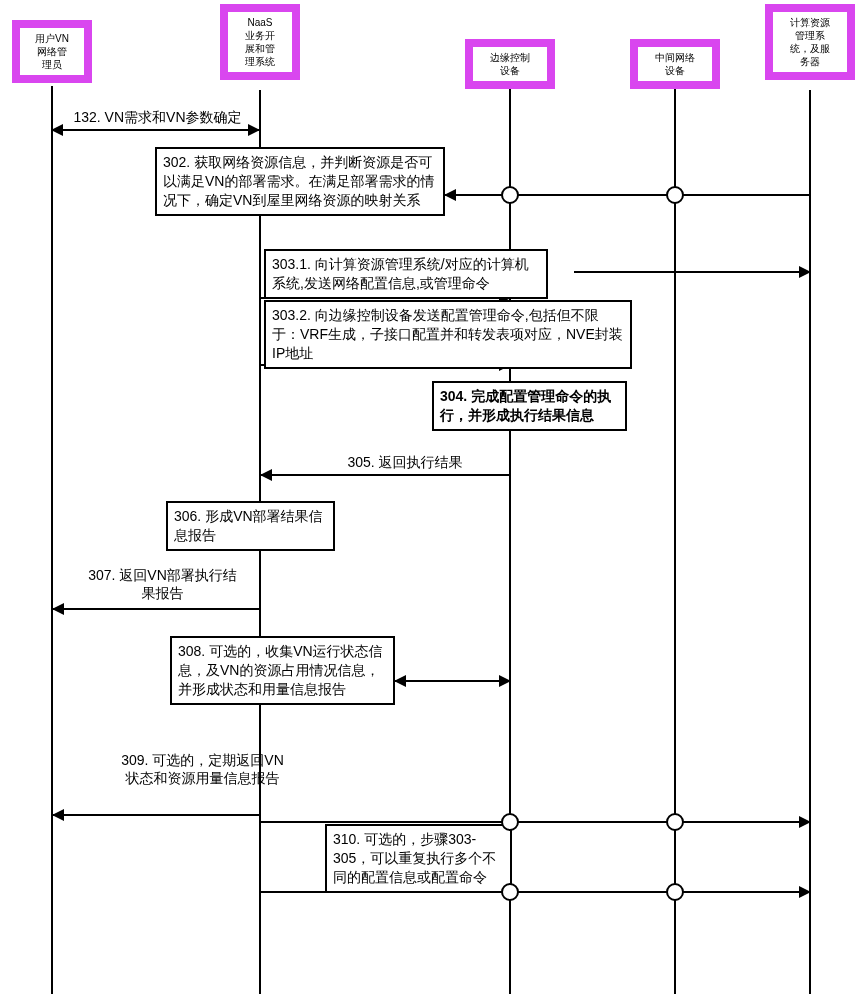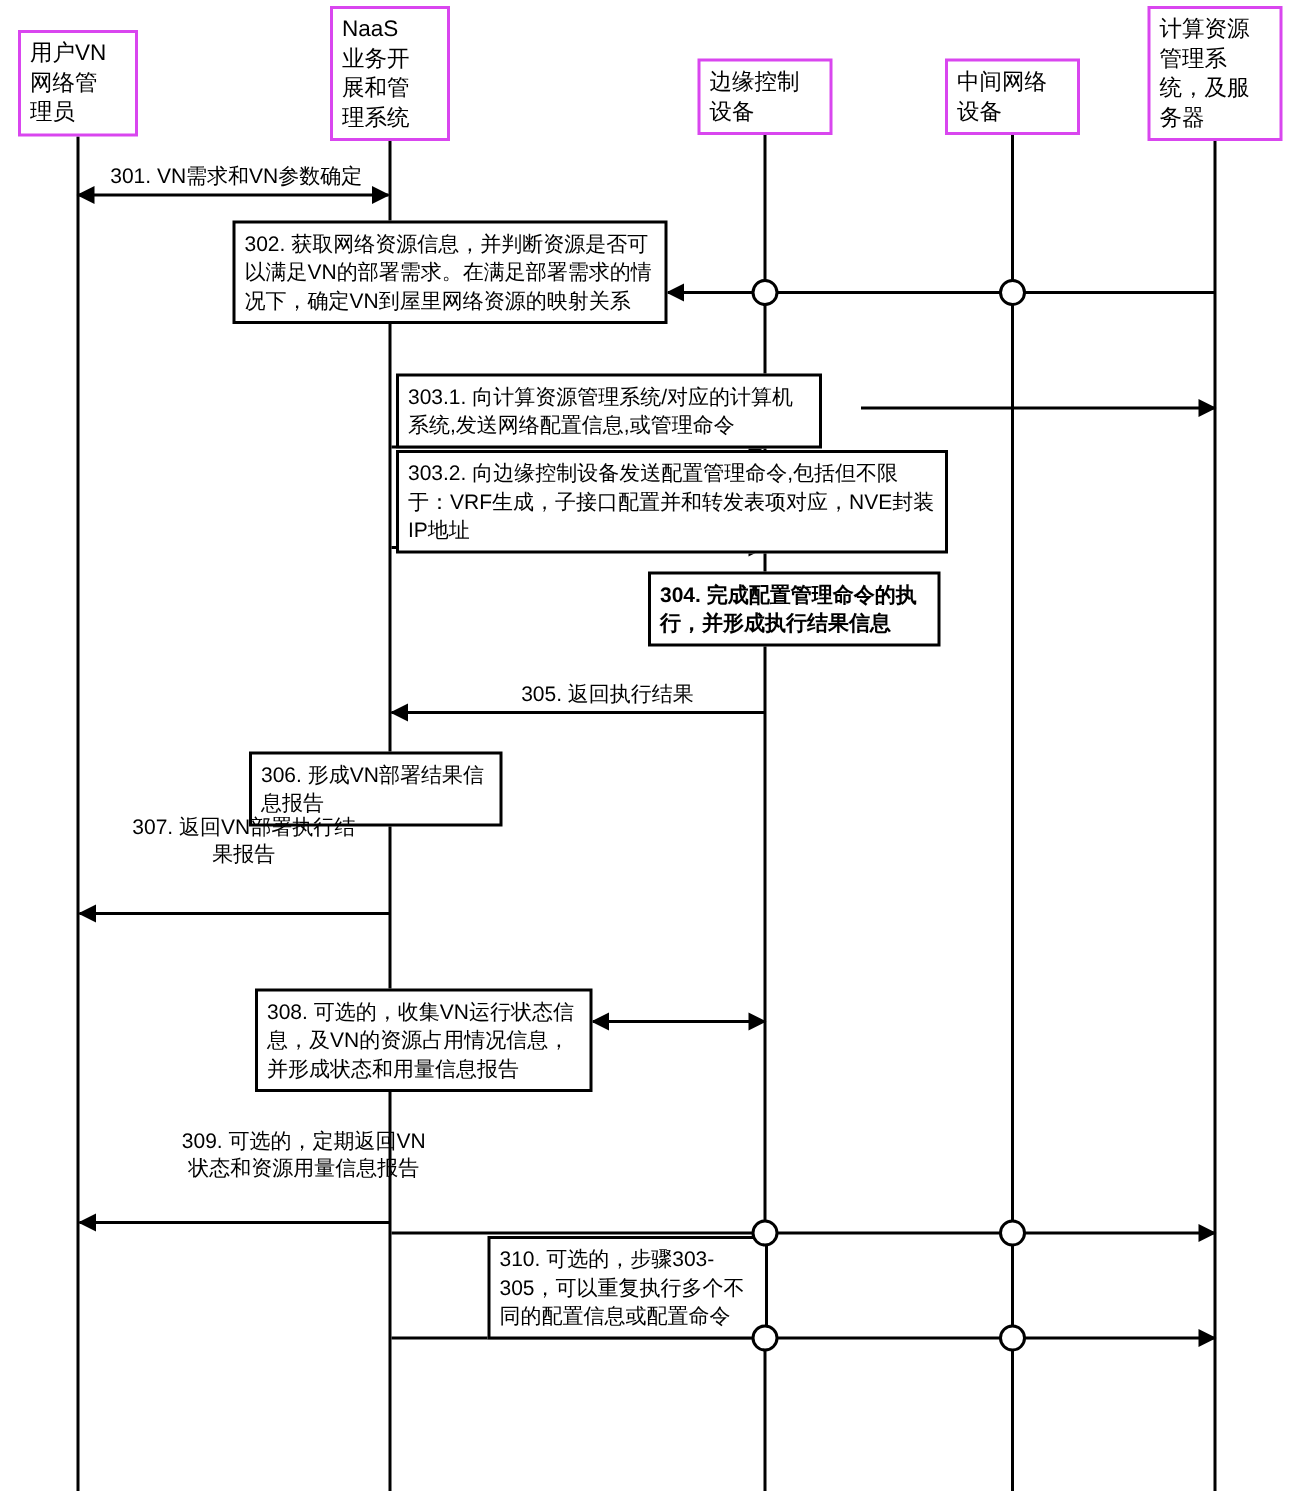--- a/index.html
+++ b/index.html
@@ -7,24 +7,25 @@
     margin: 0;
     padding: 0;
     font-family: "SimSun", "Microsoft YaHei", sans-serif;
     background: #fff;
     width: 863px;
     height: 1000px;
     position: relative;
   }
   .participant {
     position: absolute;
-    border: 2px solid #d946ef;
+    border: 8px solid #d946ef;
     background: #fff;
     padding: 4px 6px;
-    font-size: 15px;
+    text-align: center;
+    font-size: 10px;
     line-height: 1.3;
     z-index: 10;
   }
   .lifeline {
     position: absolute;
     width: 2px;
     background: #000;
     z-index: 1;
   }
   .msgbox {
@@ -109,21 +110,21 @@
   <span>计算资源<br>管理系<br>统，及服<br>务器</span>
 </div>
 
 <div class="lifeline" style="left:51px; top:86px; height:908px;"></div>
 <div class="lifeline" style="left:259px; top:90px; height:904px;"></div>
 <div class="lifeline" style="left:509px; top:86px; height:908px;"></div>
 <div class="lifeline" style="left:674px; top:86px; height:908px;"></div>
 <div class="lifeline" style="left:809px; top:90px; height:904px;"></div>
 
 <div class="msglabel" style="left:60px; top:108px; width:195px;">
-  <span>301.    VN需求和VN参数确定</span>
+  <span>132.    VN需求和VN参数确定</span>
 </div>
 <div class="arrow both" style="left:52px; top:129px; width:207px;"></div>
 
 <div class="msgbox" style="left:155px; top:147px; width:290px;">
   <span>302.   获取网络资源信息，并判断资源是否可以满足VN的部署需求。在满足部署需求的情况下，确定VN到屋里网络资源的映射关系</span>
 </div>
 <div class="arrow left" style="left:445px; top:194px; width:365px;"></div>
 <div class="node" style="left:510px; top:195px;"></div>
 <div class="node" style="left:675px; top:195px;"></div>
 
@@ -144,26 +145,26 @@
 
 <div class="msglabel" style="left:320px; top:453px; width:170px;">
   <span>305. 返回执行结果</span>
 </div>
 <div class="arrow left" style="left:261px; top:474px; width:249px;"></div>
 
 <div class="msgbox" style="left:166px; top:501px; width:169px;">
   <span>306.  形成VN部署结果信息报告</span>
 </div>
 
-<div class="msglabel" style="left:85px; top:542px; width:155px;">
+<div class="msglabel" style="left:85px; top:566px; width:155px;">
   <span>307.  返回VN部署执行结果报告</span>
 </div>
 <div class="arrow left" style="left:53px; top:608px; width:207px;"></div>
 
-<div class="msgbox" style="left:170px; top:636px; width:225px;margin-top:23px;">
+<div class="msgbox" style="left:170px; top:636px; width:225px;">
   <span>308.  可选的，收集VN运行状态信息，及VN的资源占用情况信息，并形成状态和用量信息报告</span>
 </div>
 <div class="arrow both" style="left:395px; top:680px; width:115px;"></div>
 
 <div class="msglabel" style="left:75px; top:751px; width:175px;margin-left:40px;">
   <span>309.  可选的，定期返回VN状态和资源用量信息报告</span>
 </div>
 <div class="arrow left" style="left:53px; top:814px; width:207px;"></div>
 
 <div class="msgbox" style="left:325px; top:824px; width:187px;">

